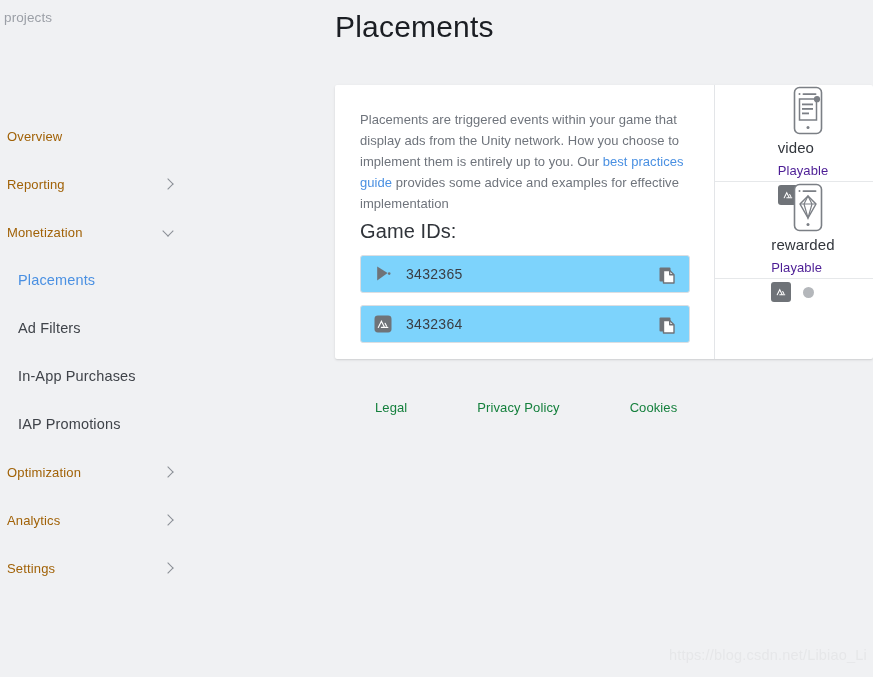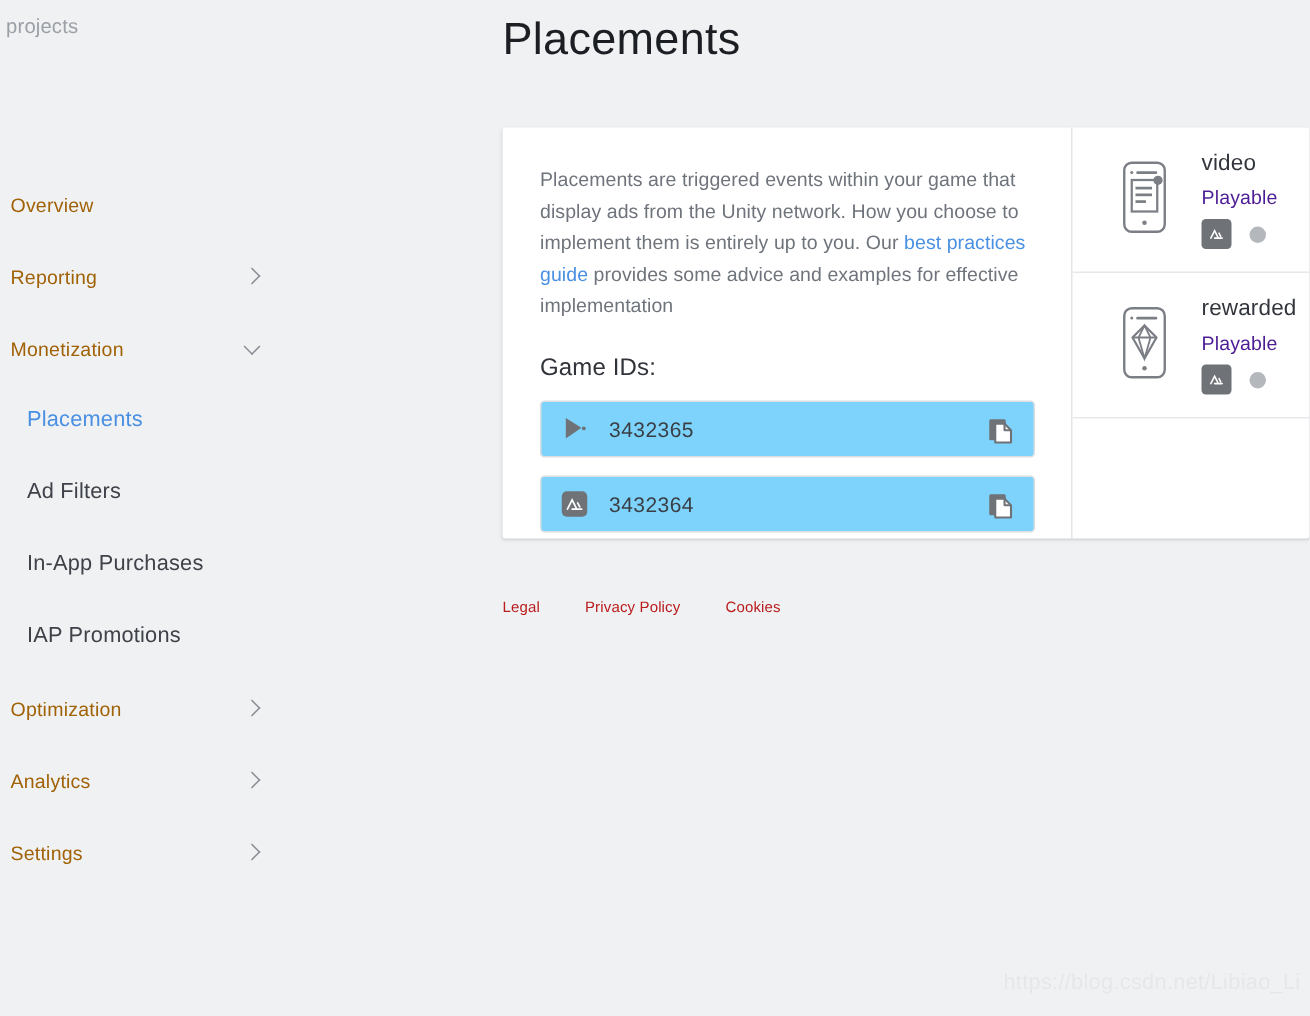--- a/index.html
+++ b/index.html
@@ -121,22 +121,22 @@
     line-height: 21px;
     color: #6f747c;
     letter-spacing: .05px;
     width: 330px;
   }
   .intro a {
     color: #4a90e2;
     text-decoration: none;
   }
   .gameids-label {
-    margin-top: 23px;
-    font-size: 16px;
+    margin-top: 6px;
+    font-size: 20px;
     color: #30343a;
     letter-spacing: .1px;
   }
 
   .id-field {
     margin-top: 12px;
     width: 330px;
     height: 38px;
     border: 1px solid #dcdee2;
     border-radius: 3px;
@@ -175,20 +175,21 @@
     width: 158px; height: 274px;
     overflow: hidden;
   }
   .placement-row {
     position: relative;
     height: 97px;
     display: flex;
     align-items: center;
     border-bottom: 1px solid #e6e8ea;
     cursor: pointer;
+    flex-direction: column;
   }
   .phone-ico { margin-left: 28px; width: 40px; height: 54px; flex: none; }
   .p-meta { margin-left: 18px; }
   .p-name {
     font-size: 15px;
     color: #32363c;
     letter-spacing: .1px;
     white-space: nowrap;
   }
   .p-type {
@@ -217,24 +218,25 @@
   }
 
   
   .footer-links {
     position: absolute;
     left: 145px; top: 400px;
     display: flex;
     gap: 30px;
   }
   .footer-links span {
-    font-size: 10px;
-    color: #b91c1c;
+    font-size: 13px;
+    color: #15803d;
     letter-spacing: .1px;
     cursor: pointer;
+    margin-left: 40px;
   }
 
   .watermark {
     position: absolute;
     right: 6px; bottom: 14px;
     font-size: 14.5px;
     color: #e6e7e9;
     letter-spacing: .2px;
     white-space: nowrap;
   }

